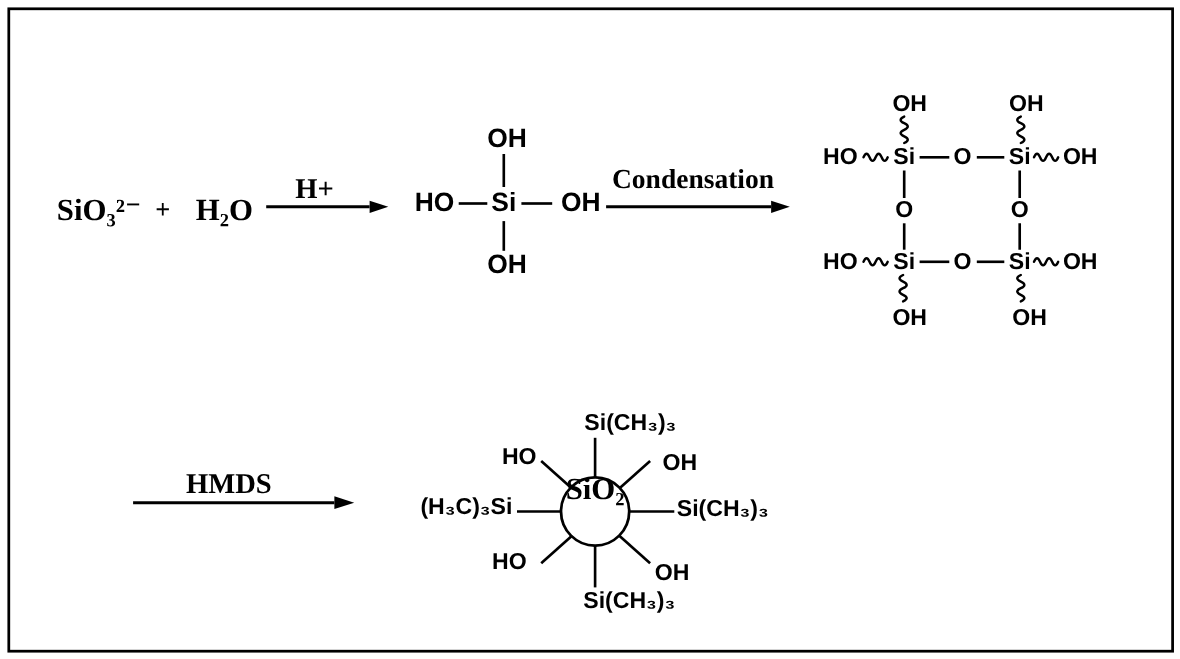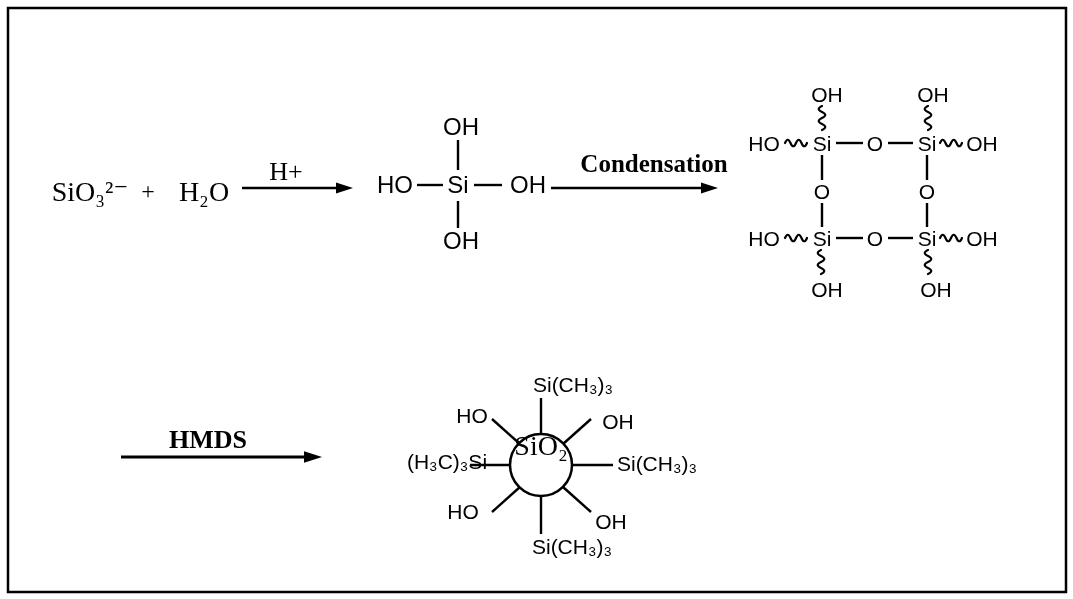--- a/index.html
+++ b/index.html
@@ -21,27 +21,28 @@
   }
   .lbl {
     position: absolute;
     transform: translate(-50%, -50%);
     white-space: nowrap;
     line-height: 1;
     font-size: 21px;
     color: var(--ink);
     background: var(--bg);
     padding: 0 1px;
+    font-weight: bold;
   }
   .nobg { background: transparent; }
   .serif { font-family: "Liberation Serif", "DejaVu Serif", serif; }
   .bold { font-weight: bold; }
   .fs28 { font-size: 28px; }
   .fs26 { font-size: 26px; }
-  .fs25 { font-size: 25px; margin-left: 24px; }
+  .fs25 { font-size: 25px; }
   .fs24 { font-size: 24px; }
   .fs21 { font-size: 21px; }
 </style>
 </head>
 <body>
 
 <div class="canvas">
 
   <svg class="layer" viewBox="0 0 1073 599" fill="none" stroke="currentColor">
 
@@ -140,16 +141,16 @@
   <span class="lbl serif bold fs26 nobg" style="left:208px; top:440px;">HMDS</span>
 
   <span class="lbl serif fs28 nobg" style="left:541px; top:446px;">SiO₂</span>
 
   <span class="lbl fs21 nobg" style="left:573px; top:384px;">Si(CH₃)₃</span>
   <span class="lbl fs21 nobg" style="left:618px; top:421px;">OH</span>
   <span class="lbl fs21 nobg" style="left:657px; top:463px;">Si(CH₃)₃</span>
   <span class="lbl fs21 nobg" style="left:611px; top:521px;">OH</span>
   <span class="lbl fs21 nobg" style="left:572px; top:546px;">Si(CH₃)₃</span>
   <span class="lbl fs21 nobg" style="left:463px; top:511px;">HO</span>
-  <span class="lbl fs21 nobg" style="left:447px; top:461px;">(H₃C)₃Si</span>
+  <span class="lbl fs21 nobg" style="left:424px; top:461px;">(H₃C)₃Si</span>
   <span class="lbl fs21 nobg" style="left:472px; top:415px;">HO</span>
 
 </div>
 
 </body></html>

